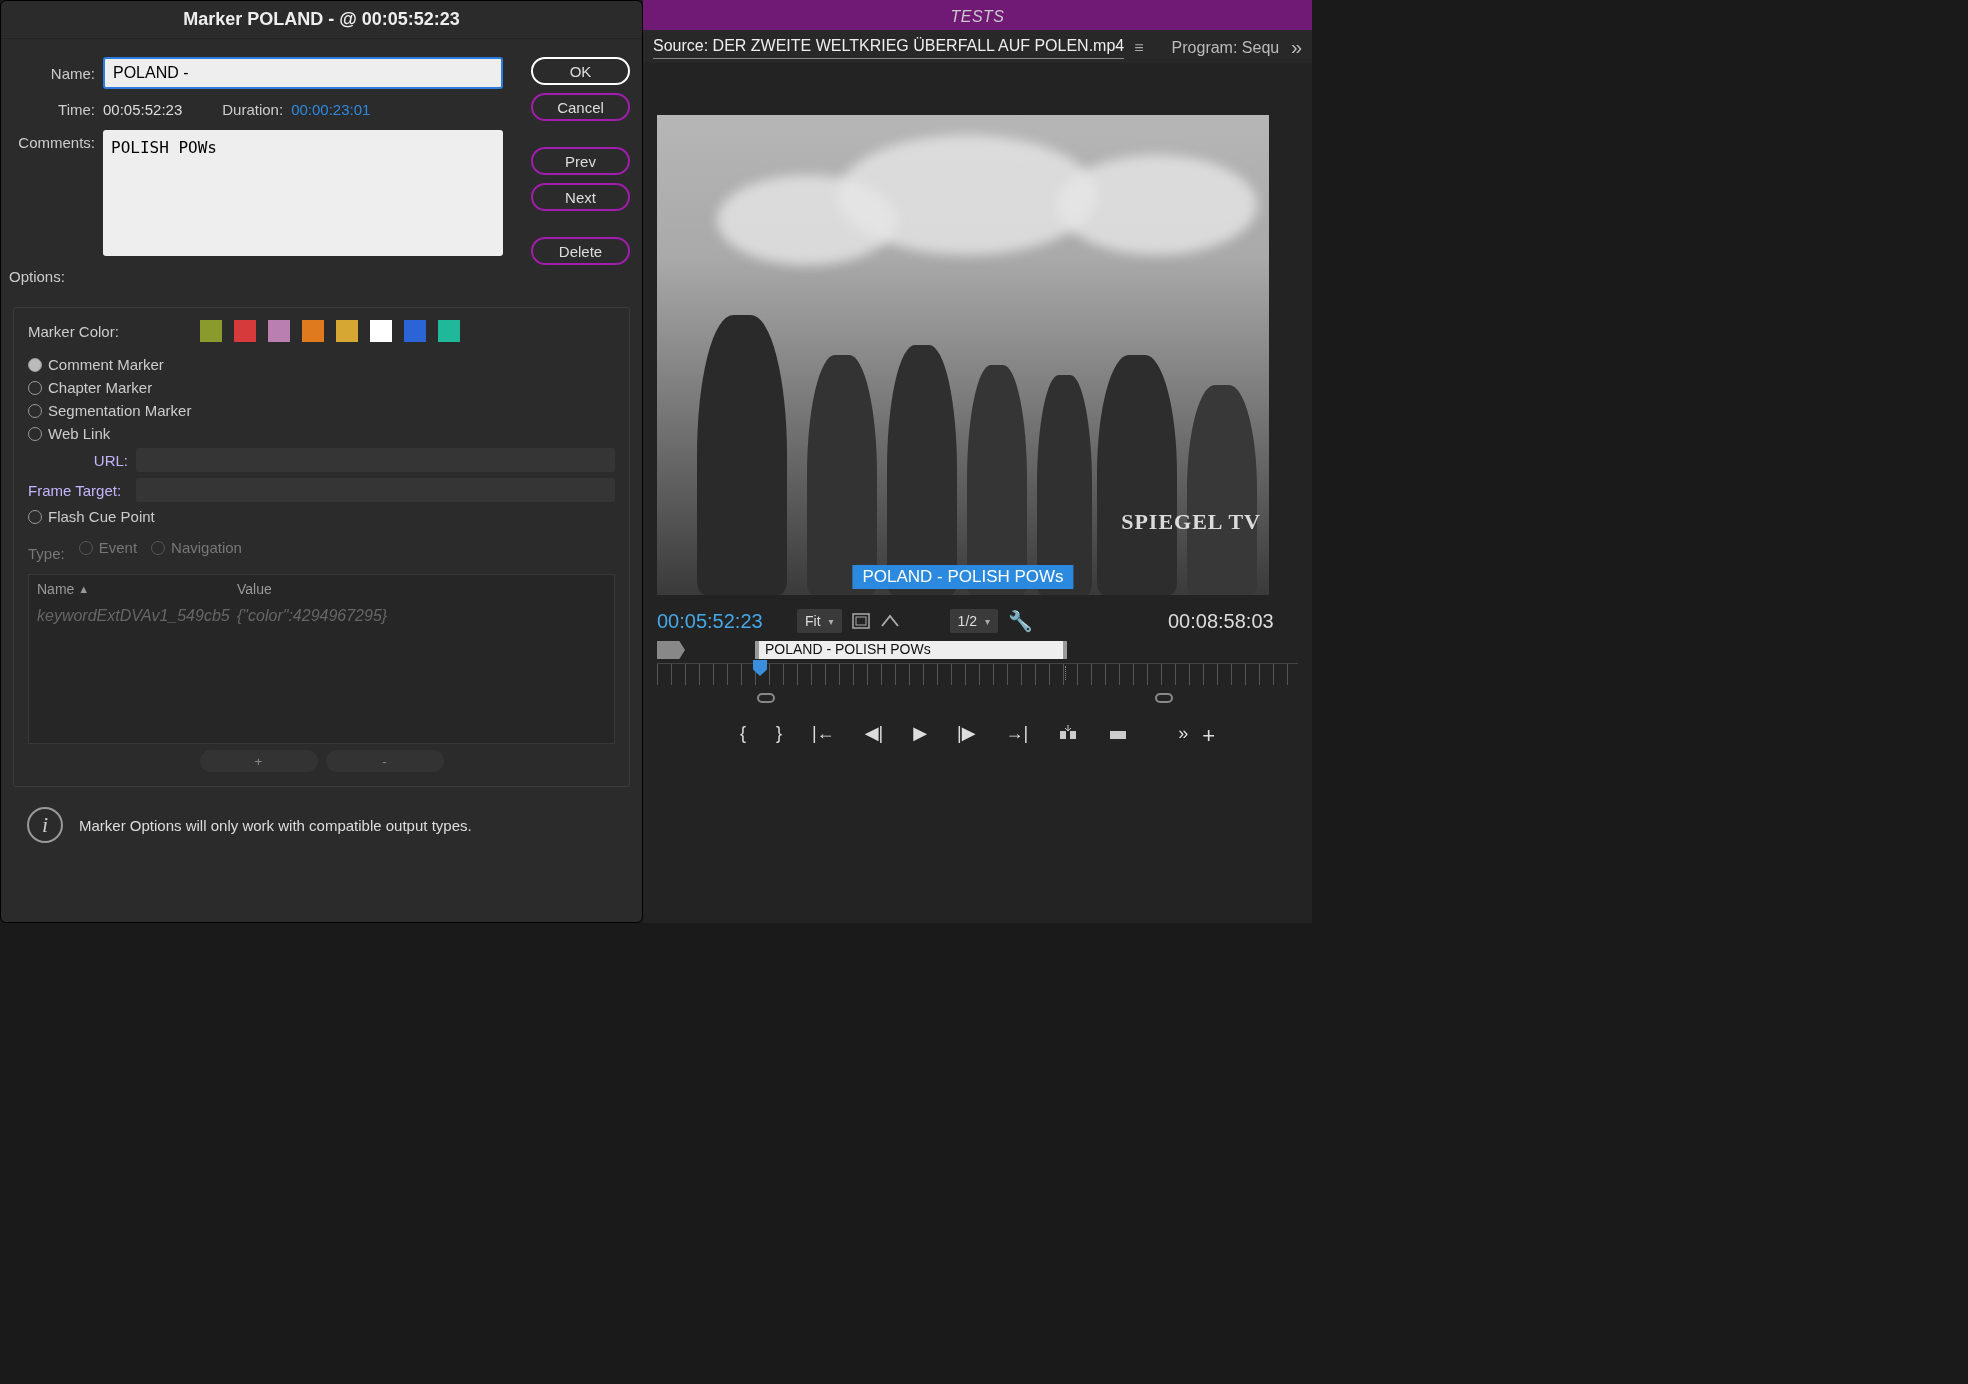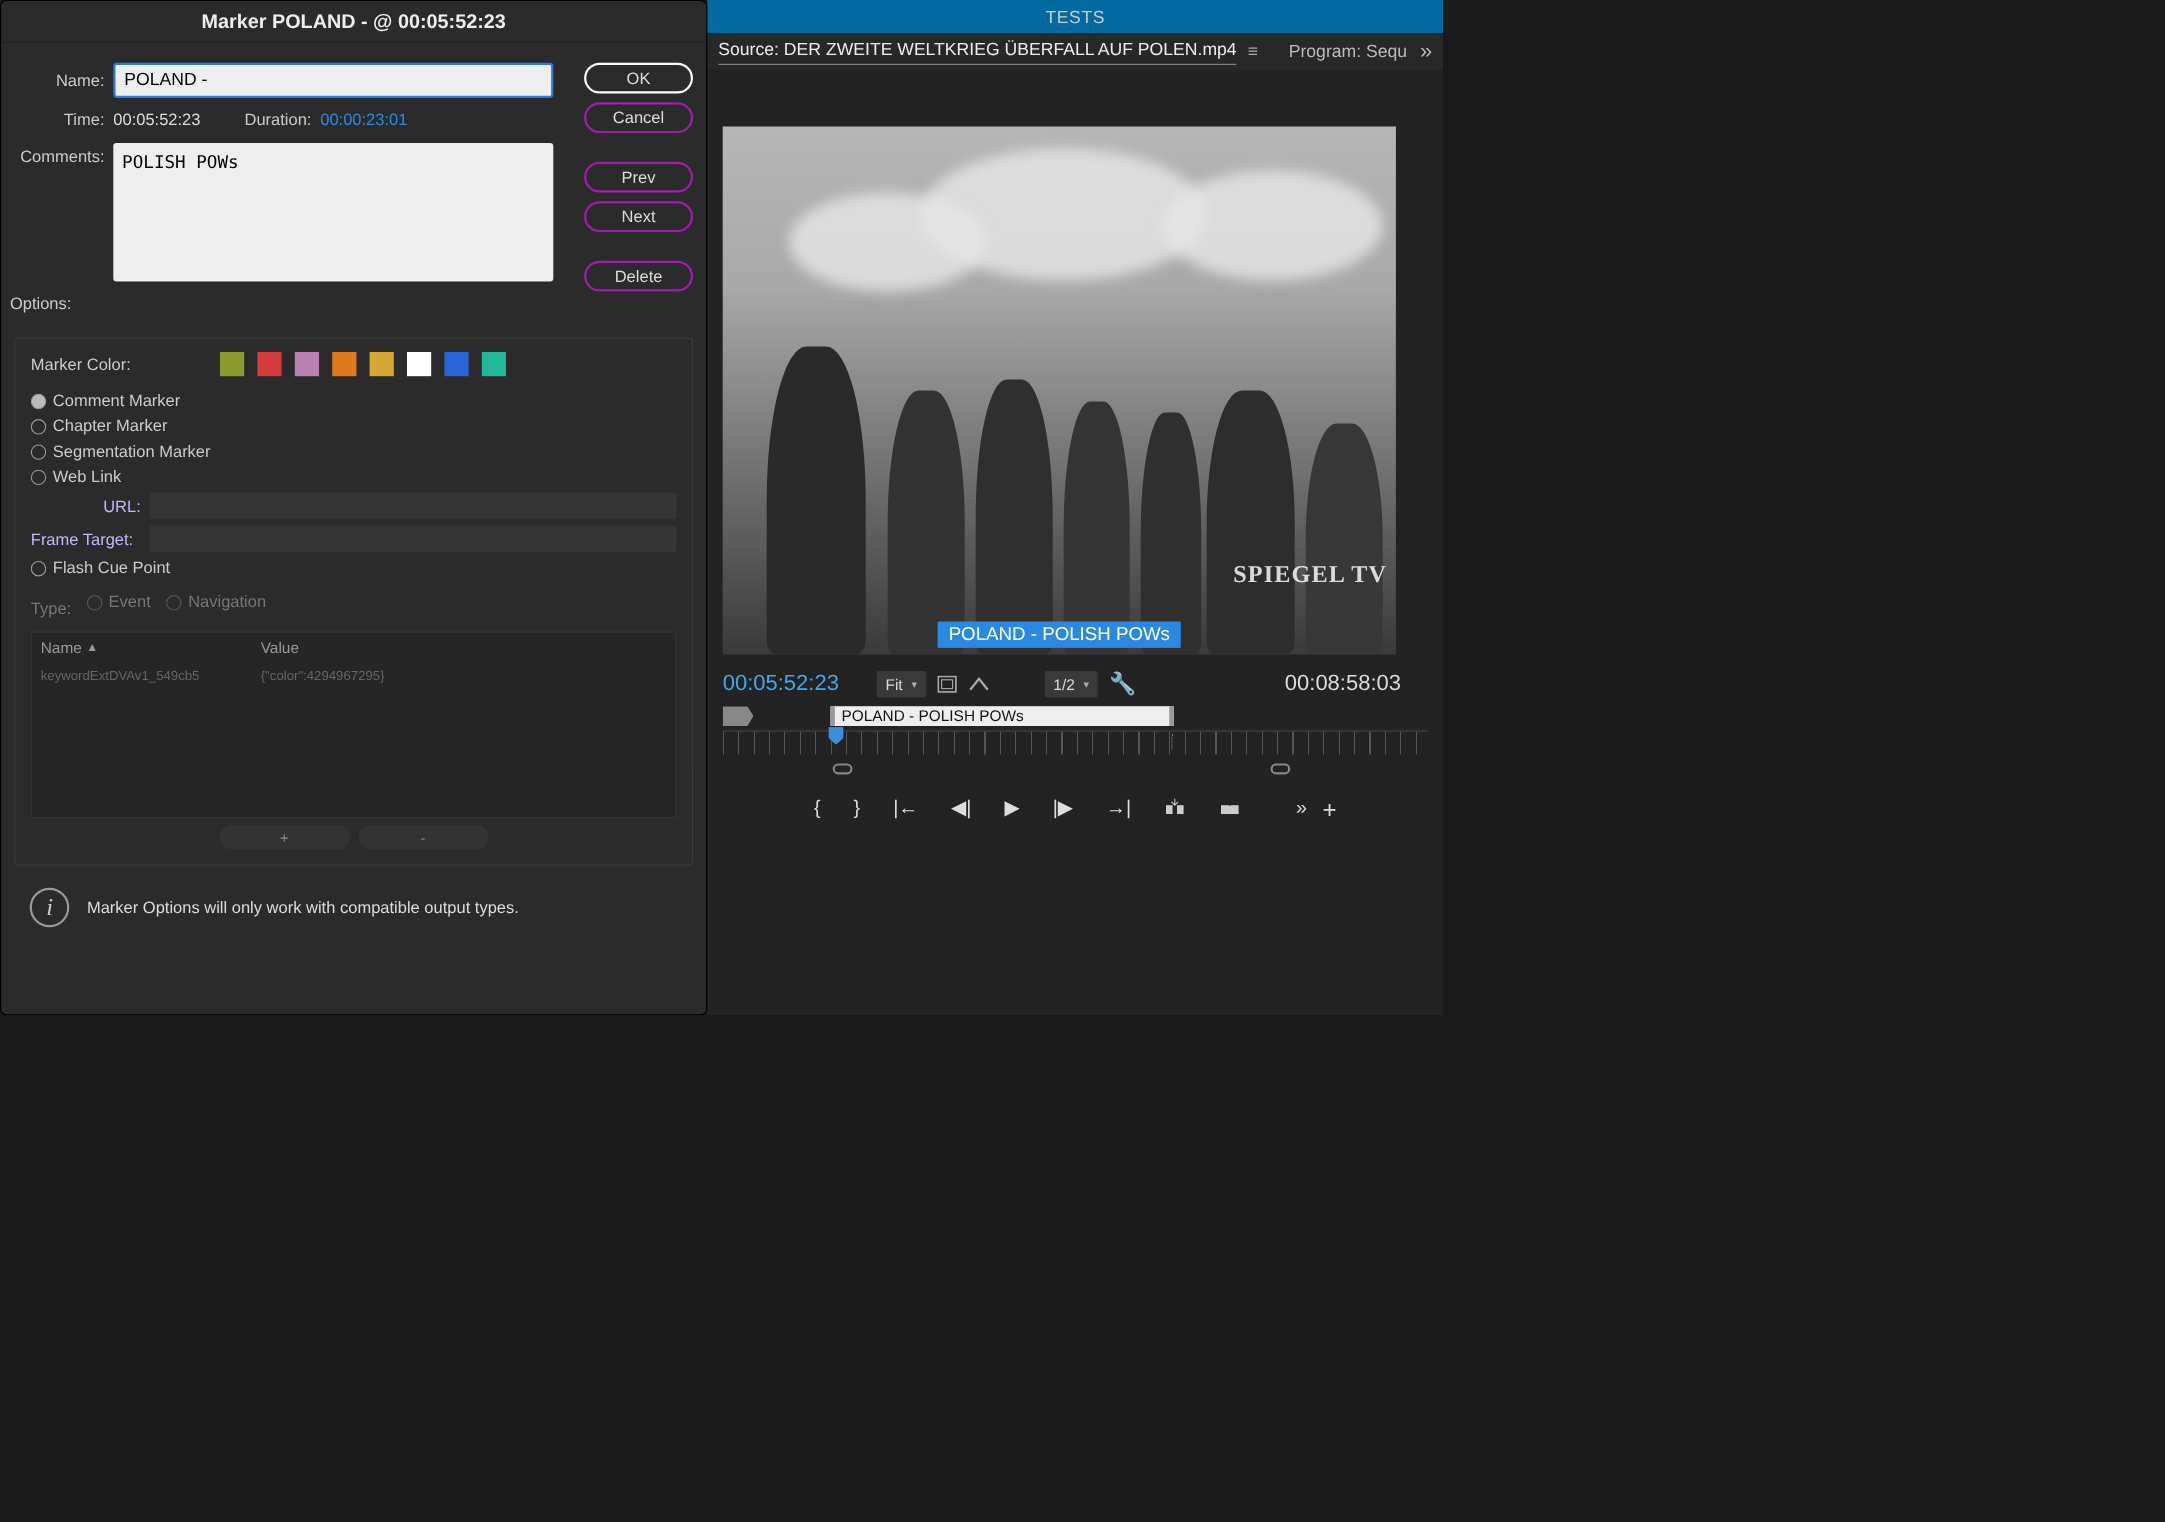--- a/index.html
+++ b/index.html
@@ -121,21 +121,21 @@
   .type-row { display: flex; align-items: flex-end; gap: 14px; margin: 14px 0 12px 0; color: #777; }
   .tbl {
     border: 1px solid #383838;
     height: 170px;
     background: #262626;
     display: flex; flex-direction: column;
   }
   .tbl-head { display: flex; padding: 6px 8px; color: #999; font-size: 14px; }
   .col-name { width: 200px; display: flex; align-items: center; gap: 4px; }
   .col-val { flex: 1; }
-  .tbl-row { display: flex; padding: 4px 8px; color: #666; font-size: 12px; }
+  .tbl-row { display: flex; padding: 4px 8px; color: #666; font-size: 16px; font-style: italic; }
   .plus-minus { display:flex; justify-content:center; gap:8px; margin-top:6px; }
   .pm-btn { width:118px; height:22px; border-radius:11px; background:#333; border:none; color:#888; cursor:pointer; }
   .info-row { display: flex; align-items: center; gap: 16px; padding: 8px 14px 4px 14px; }
   .info-icon {
     width: 36px; height: 36px; border: 2px solid #999; border-radius: 50%;
     display: flex; align-items: center; justify-content: center;
     font-family: Georgia, serif; font-style: italic; font-size: 22px; color: #ccc;
   }
   
   .right-panel {
@@ -144,21 +144,22 @@
     display: flex;
     flex-direction: column;
     padding: 0;
   }
   .tests-tab {
     text-align: center;
     padding: 8px 0 4px 0;
     color: #ccc;
     font-size: 16px;
     letter-spacing: 0.5px;
-    background: #0369a1;
+    background: #701a75;
+    font-style: italic;
   }
   .source-bar {
     display: flex; align-items: center; gap: 10px;
     padding: 6px 10px 4px 10px; background: #282828;
     font-size: 16px;
   }
   .source-title {
     color: #eee; border-bottom: 1px solid #888; padding-bottom: 3px;
     white-space: nowrap;
   }

